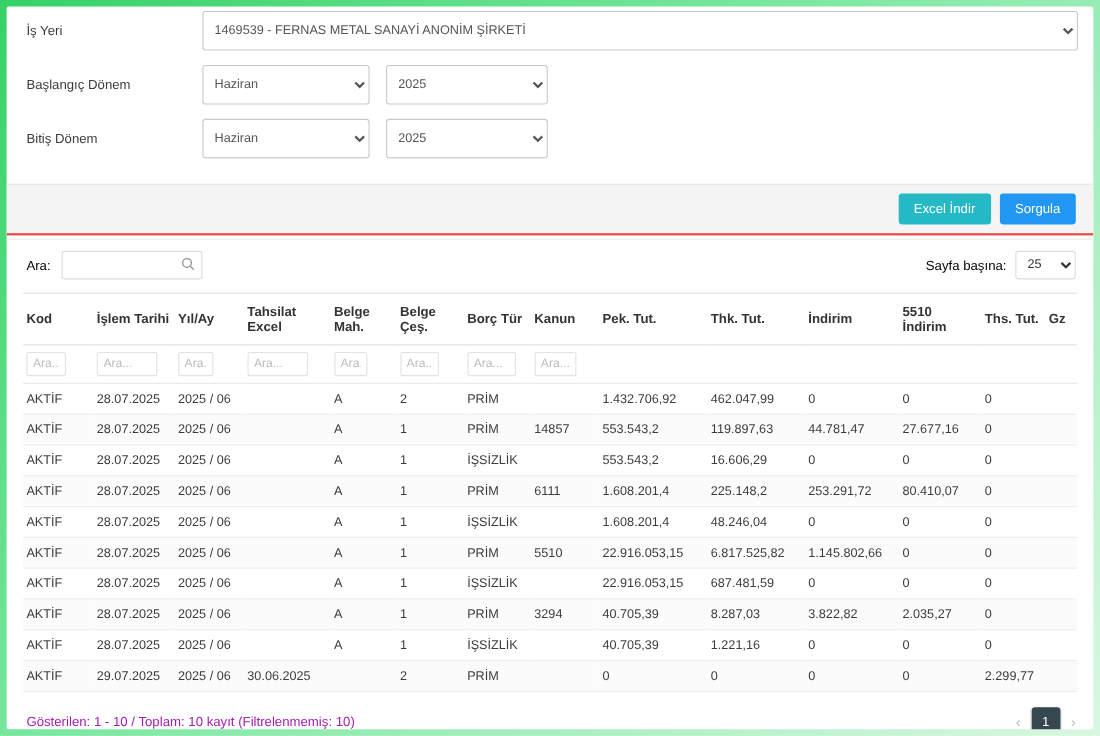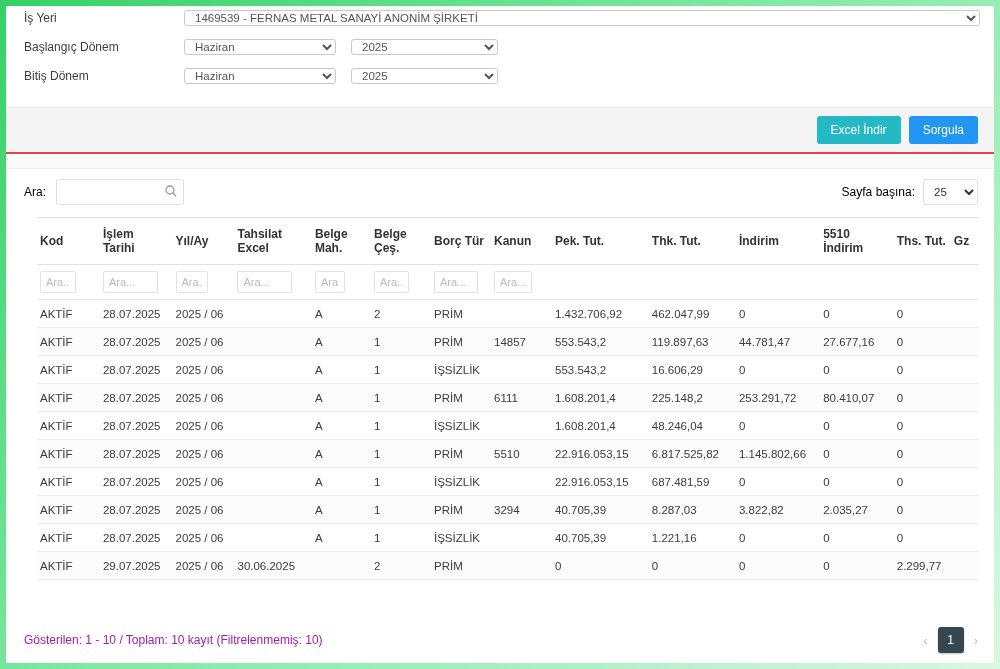--- a/index.html
+++ b/index.html
@@ -29,21 +29,21 @@
   .tb-icon { width: 16px; height: 16px; display: inline-flex; align-items: center; justify-content: center; cursor: pointer; color: #555; }
 
   
   .form { padding: 4px 14px 10px 18px; }
   .form-row { display: flex; align-items: center; margin-bottom: 13px; }
   .form-label { width: 160px; font-size: 12px; color: #3c3c3c; flex: 0 0 160px; }
   .form-controls { display: flex; gap: 15px; flex: 1; }
   select {
     font-family: "Liberation Sans", sans-serif;
     font-size: 11.5px; color: #555;
-    height: 16px;
+    height: 36px;
     border: 1px solid #c9c9c9; border-radius: 3px;
     background: #fff; padding: 0 6px; outline: none;
   }
   .sel-full { width: 100%; }
   .sel-month { width: 152px; }
   .sel-year { width: 147px; }
 
   
   .toolbar {
     background: #f4f4f4;
@@ -74,21 +74,21 @@
     width: 128px; height: 26px;
     border: 1px solid #ddd; border-radius: 3px;
     padding: 0 24px 0 8px; font-size: 12px; outline: none;
     font-family: "Liberation Sans", sans-serif;
   }
   .search-box .mag { position: absolute; right: 6px; top: 5px; color: #999; }
   .search-right { display: flex; align-items: center; gap: 8px; }
   .search-right select { width: 55px; height: 26px; border-color: #ddd; color: #333; }
 
   
-  .tablewrap { flex: 1; padding: 4px 15px; margin-left: 16px; }
+  .tablewrap { flex: 1; padding: 4px 15px; }
   table { width: 100%; border-collapse: collapse; table-layout: fixed; }
   thead th {
     font-size: 12px; font-weight: bold; color: #333;
     text-align: left; vertical-align: middle;
     padding: 9px 4px 9px 3px;
     border-top: 1px solid #e0e0e0; border-bottom: 1px solid #e0e0e0;
     cursor: pointer;
   }
   tr.filter-row td {
     padding: 6px 3px; border-bottom: 1px solid #e8e8e8;

